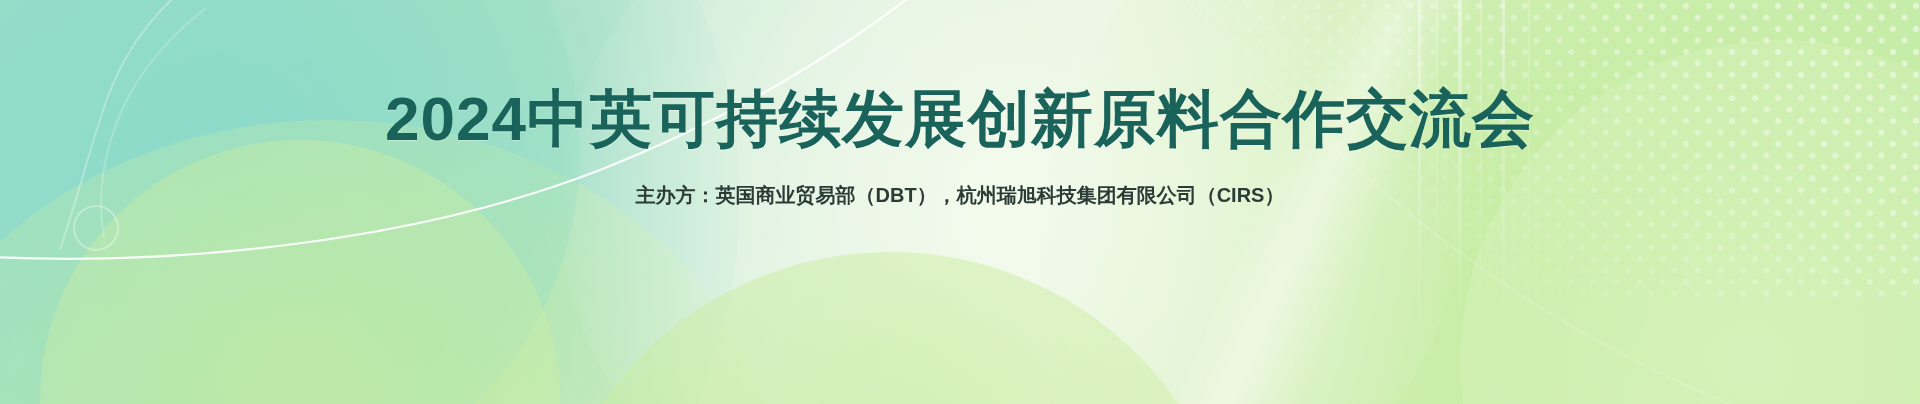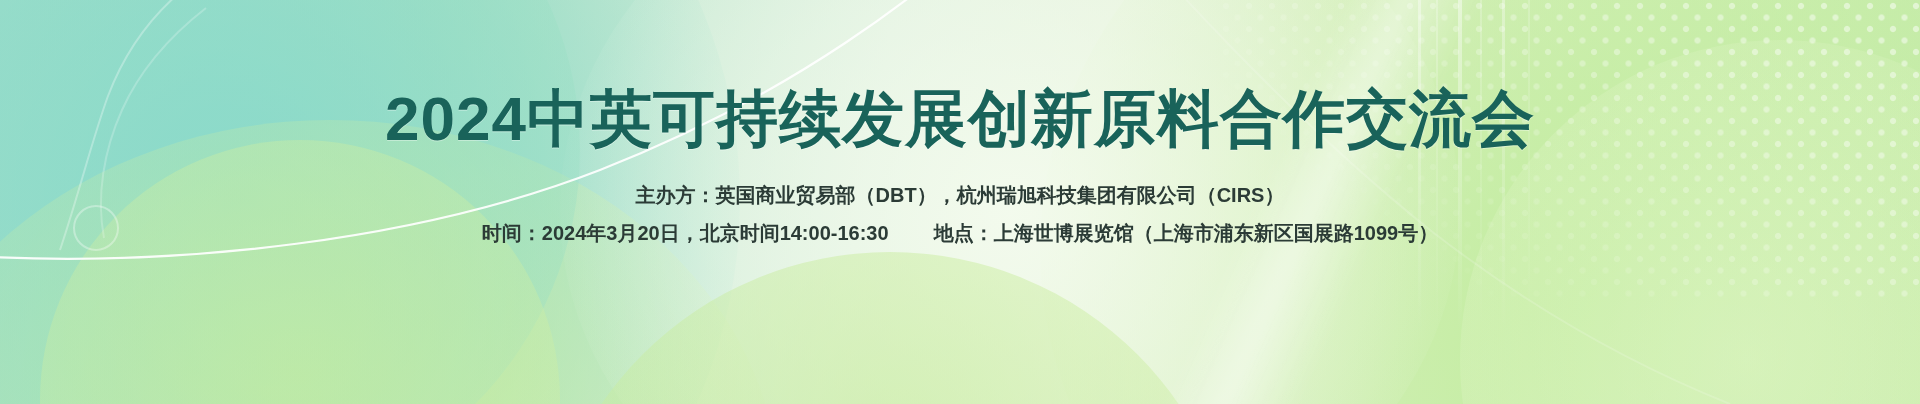--- a/index.html
+++ b/index.html
@@ -182,20 +182,15 @@
     <div class="streak" style="left:118px;opacity:.35;width:2px;"></div>
   </div>
 
   <div class="beam"></div>
 
   <div class="content">
     <div class="title">2024中英可持续发展创新原料合作交流会</div>
 
     <div class="subtitle line1">主办方：英国商业贸易部（DBT），杭州瑞旭科技集团有限公司（CIRS）</div>
 
-    <div class="subtitle line2">
-      <span>时间：2024年3月20日，北京时间14:00-16:30</span>
-      <span class="gap"></span>
-      <span>地点：上海世博展览馆（上海市浦东新区国展路1099号）</span>
-    </div>
   </div>
 
 </div>
 
 </body></html>

